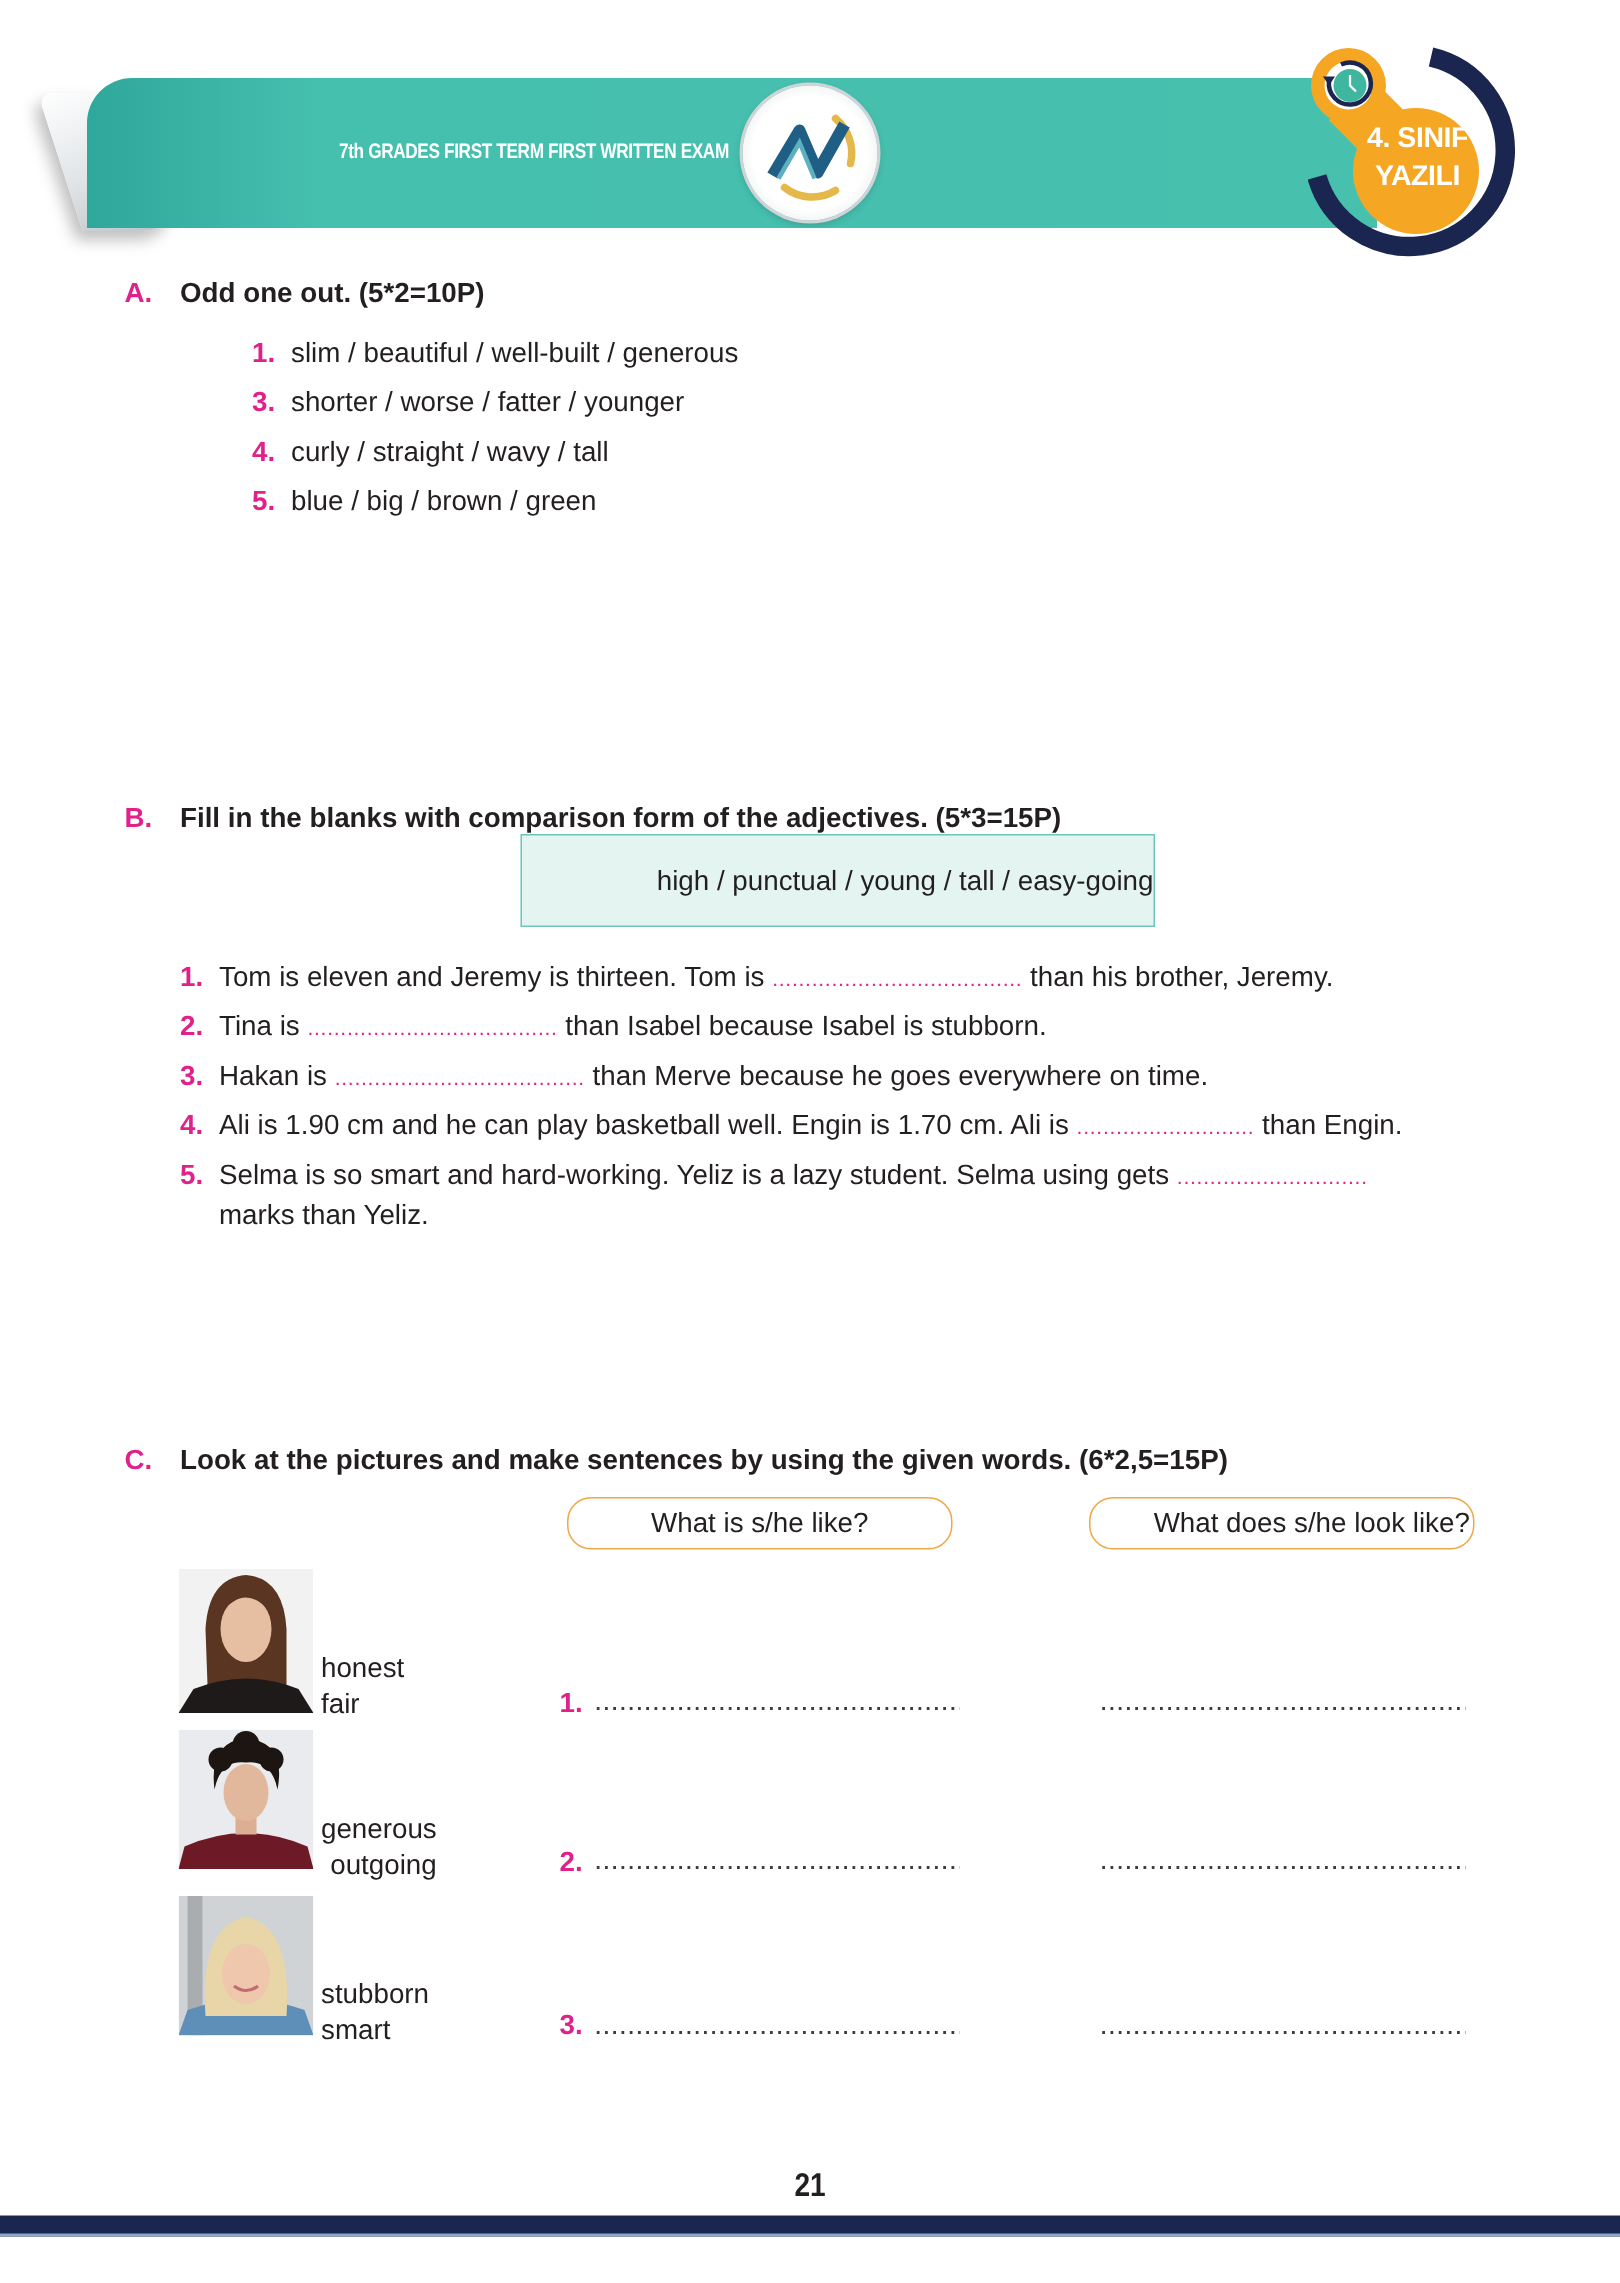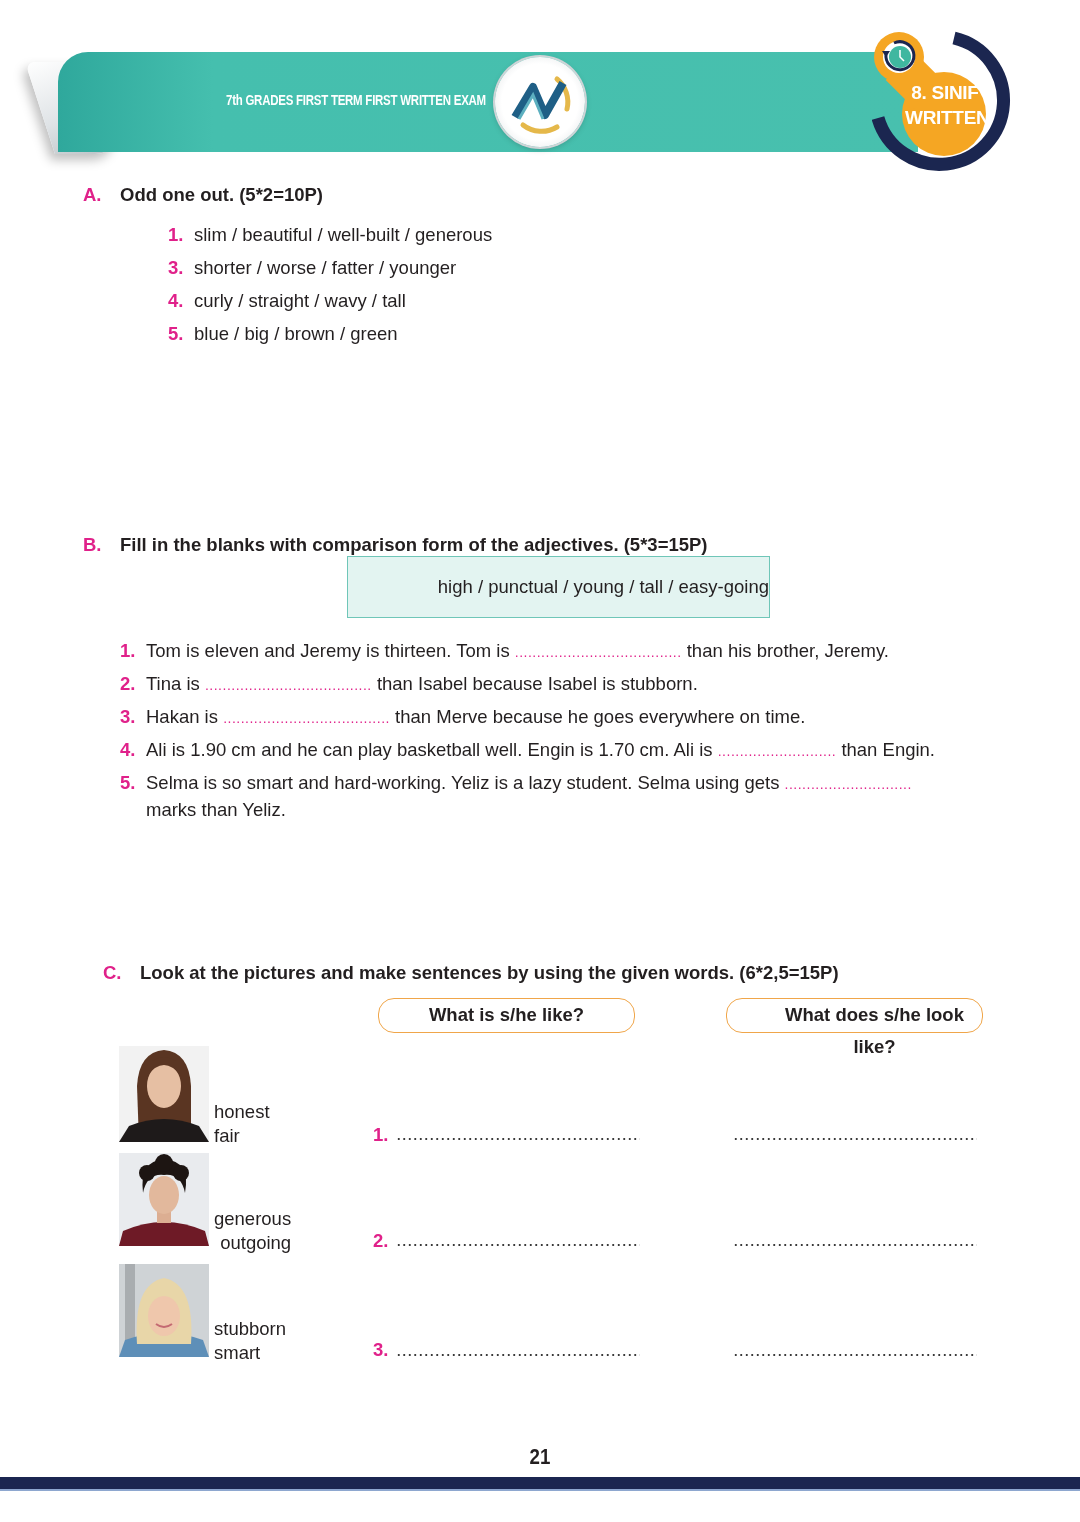--- a/index.html
+++ b/index.html
@@ -58,21 +58,21 @@
     font-size: 18.5px; text-align: right; line-height: 60px; color: #231f20;
   }
 
   .blist { position: absolute; left: 120px; top: 640px; width: 900px; }
   .bitem { font-size: 18.5px; line-height: 22px; height: 33px; white-space: nowrap; }
   .dots-pink { color: #e0218a; letter-spacing: 0.5px; font-size: 14px; }
   .cont { padding-left: 26px; }
 
   .qbox {
     position: absolute; top: 998px; height: 35px; border: 1.5px solid #f0a64a;
-    border-radius: 16px; font-weight: bold; font-size: 18.5px; text-align: center;
+    border-radius: 16px; font-weight: normal; font-size: 18.5px; text-align: center;
     line-height: 32px; color: #231f20; background: #fff;
   }
 
   .person {
     position: absolute; left: 119px; width: 90px; height: 96px; overflow: hidden;
   }
   .plabel { position: absolute; left: 214px; font-size: 18.5px; line-height: 23.5px; }
   .ansnum { position: absolute; left: 373px; font-weight: bold; font-size: 18.5px; color: #e0218a; }
   .dotline {
     position: absolute; height: 2px;
@@ -113,22 +113,22 @@
     <circle cx="27" cy="27" r="25" fill="#f5a623"></circle>
     <rect x="22" y="30" width="40" height="40" fill="#f5a623" transform="rotate(45 42 50)"></rect>
     <circle cx="27" cy="27" r="16" fill="#ffffff"></circle>
     <circle cx="28" cy="27" r="11" fill="#3fb7a0"></circle>
     <path d="M28 20 L28 27 L32 31" stroke="#ffffff" stroke-width="1.5" fill="none"></path>
     <path d="M14 24 A14 14 0 1 0 22 13" stroke="#1b2650" stroke-width="3" fill="none"></path>
     <path d="M10 21 L14 27 L18 21 Z" fill="#1b2650"></path>
   </svg>
 </div>
 <div class="badge-text">
-  <div>8. SINIF</div>
-  <div>WRITTEN</div>
+  <div>4. SINIF</div>
+  <div>YAZILI</div>
 </div>
 
 <div class="section-head" style="top:184px;">
   <span class="letter">A.</span><span>Odd one out. (5*2=10P)</span>
 </div>
 <div class="list" style="top:224px;margin-left:48px;">
   <div class="list-item"><span class="num">1.</span><span>slim / beautiful / well-built / generous</span></div>
   <div class="list-item"><span class="num">3.</span><span>shorter / worse / fatter / younger</span></div>
   <div class="list-item"><span class="num">4.</span><span>curly / straight / wavy / tall</span></div>
   <div class="list-item"><span class="num">5.</span><span>blue / big / brown / green</span></div>
@@ -141,21 +141,21 @@
 
 <div class="blist">
   <div class="bitem"><span class="num">1.</span><span>Tom is eleven and Jeremy is thirteen. Tom is </span><span class="dots-pink">......................................</span><span> than his brother, Jeremy.</span></div>
   <div class="bitem"><span class="num">2.</span><span>Tina is </span><span class="dots-pink">......................................</span><span> than Isabel because Isabel is stubborn.</span></div>
   <div class="bitem"><span class="num">3.</span><span>Hakan is </span><span class="dots-pink">......................................</span><span> than Merve because he goes everywhere on time.</span></div>
   <div class="bitem"><span class="num">4.</span><span>Ali is 1.90 cm and he can play basketball well. Engin is 1.70 cm. Ali is </span><span class="dots-pink">...........................</span><span> than Engin.</span></div>
   <div class="bitem" style="height:27px;"><span class="num">5.</span><span>Selma is so smart and hard-working. Yeliz is a lazy student. Selma using gets </span><span class="dots-pink">.............................</span></div>
   <div class="bitem cont">marks than Yeliz.</div>
 </div>
 
-<div class="section-head" style="top:962px;margin-left:20px;">
+<div class="section-head" style="top:962px;">
   <span class="letter">C.</span><span>Look at the pictures and make sentences by using the given words. (6*2,5=15P)</span>
 </div>
 <div class="qbox" style="left:378px; width:257px;">What is s/he like?</div>
 <div class="qbox" style="left:726px; width:257px;padding-left:40px;">What does s/he look like?</div>
 
 <div class="person" style="top:1046px;">
   <svg width="90" height="96" viewBox="0 0 90 96">
     <rect width="90" height="96" fill="#f2f2f2"></rect>
     <path d="M20 96 L18 40 Q20 6 45 4 Q70 6 72 40 L72 96 Z" fill="#5a3522"></path>
     <ellipse cx="45" cy="40" rx="17" ry="22" fill="#e6bfa3"></ellipse>

